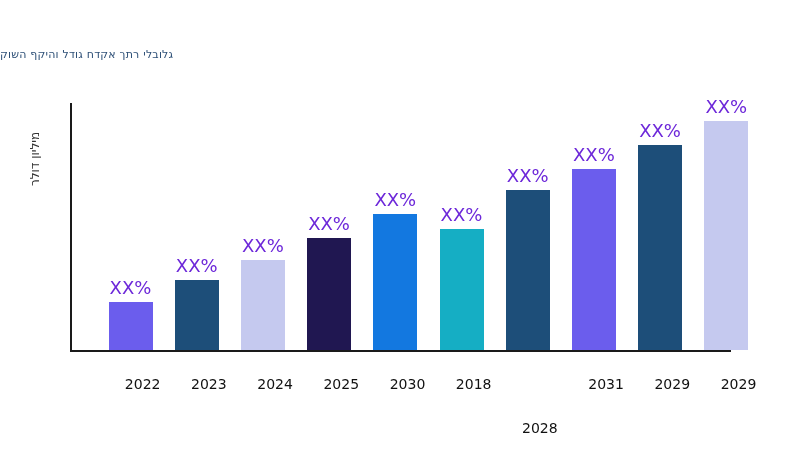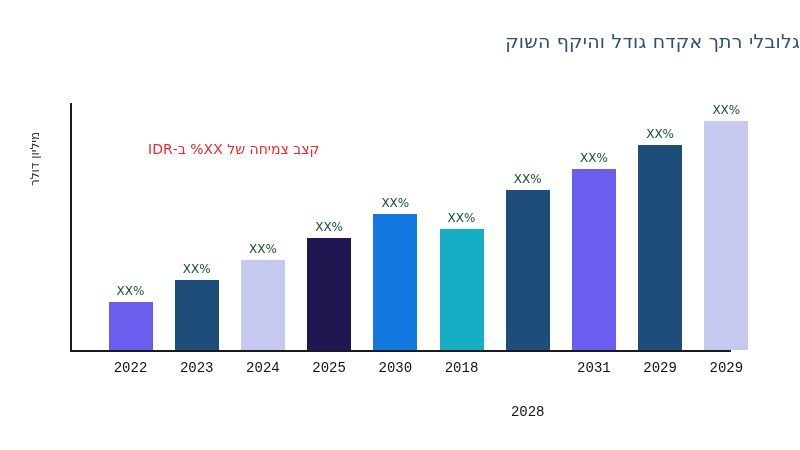--- a/index.html
+++ b/index.html
@@ -4,23 +4,23 @@
 <style>
   html,body{margin:0;padding:0;}
   body{
     width:800px;height:450px;background:#ffffff;
     font-family:"DejaVu Sans","Liberation Sans",sans-serif;
     overflow:hidden;position:relative;
   }
   #chart-root{position:absolute;inset:0;}
 
   .title{
-    position:absolute;left:0;top:30px;width:800px;
-    text-align:right;
-    font-size:19px;color:#2e5077;letter-spacing:.2px;
+    position:absolute;left:0;top:48px;width:800px;
+    text-align:left;
+    font-size:11px;color:#2e5077;letter-spacing:.2px;
     direction:rtl;unicode-bidi:bidi-override;
     white-space:nowrap;
   }
 
   .ylabel{
     position:absolute;
     left:-20px;top:152px;width:110px;
     transform:rotate(-90deg);transform-origin:center center;
     font-size:12px;color:#333;direction:rtl;text-align:center;
     white-space:nowrap;
@@ -42,43 +42,42 @@
   }
 
   .plot{position:absolute;left:0;top:0;width:800px;height:450px;}
 
   .bar{
     position:absolute;bottom:100px;
   }
   .bar-rect{position:absolute;left:0;bottom:0;width:100%;}
   .bar-value{
     position:absolute;left:50%;transform:translateX(-50%);
-    font-size:12px;color:#14532d;white-space:nowrap;
+    font-size:18px;color:#6d28d9;white-space:nowrap;
   }
   .tick-label{
-    position:absolute;top:360px;
-    font-size:14px;color:#111;text-align:center;white-space:nowrap;font-family:Liberation Mono, monospace;
+    position:absolute;top:376px;
+    font-size:14px;color:#111;text-align:right;white-space:nowrap;
   }
 
   .footer{
     position:absolute;left:0;top:385px;width:800px;
     text-align:center;font-size:13px;color:#222;
     direction:rtl;white-space:nowrap;
   }
 </style>
 </head>
 <body>
 
 <div id="chart-root">
 
   <div class="title">גלובלי רתך אקדח גודל והיקף השוק</div>
 
   <div class="ylabel">מיליון דולר</div>
 
-  <div class="annotation">קצב צמיחה של XX% ב-IDR</div>
 
   <div class="axis-y"></div>
   <div class="axis-x"></div>
 
   <div class="plot" id="plot-area">
       <div class="bar" style="left: 108.5px; width: 44px; height: 48.412px; bottom: 100px;">
         <div class="bar-rect" style="height: 100%; background: rgb(107, 93, 237);"></div>
         <div class="bar-value" style="bottom: 52.412px;">XX%</div>
       </div>
       <div class="tick-label" style="left: 100.5px; width: 60px;">2022</div>

